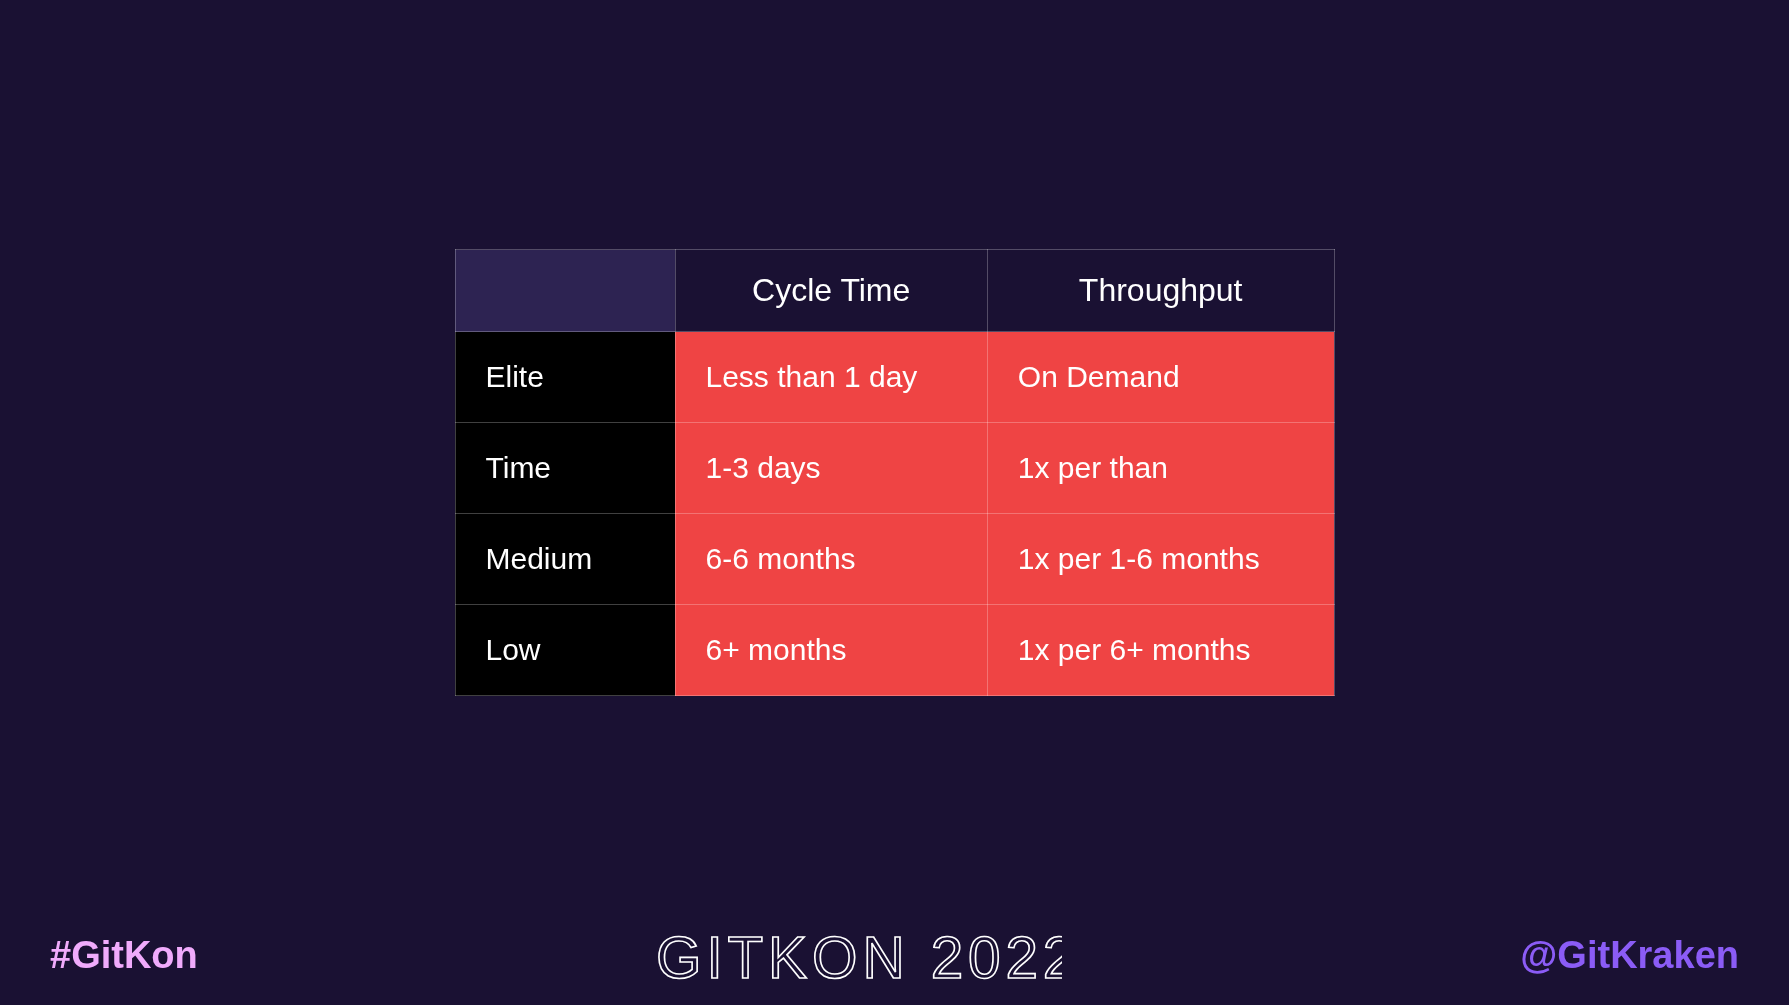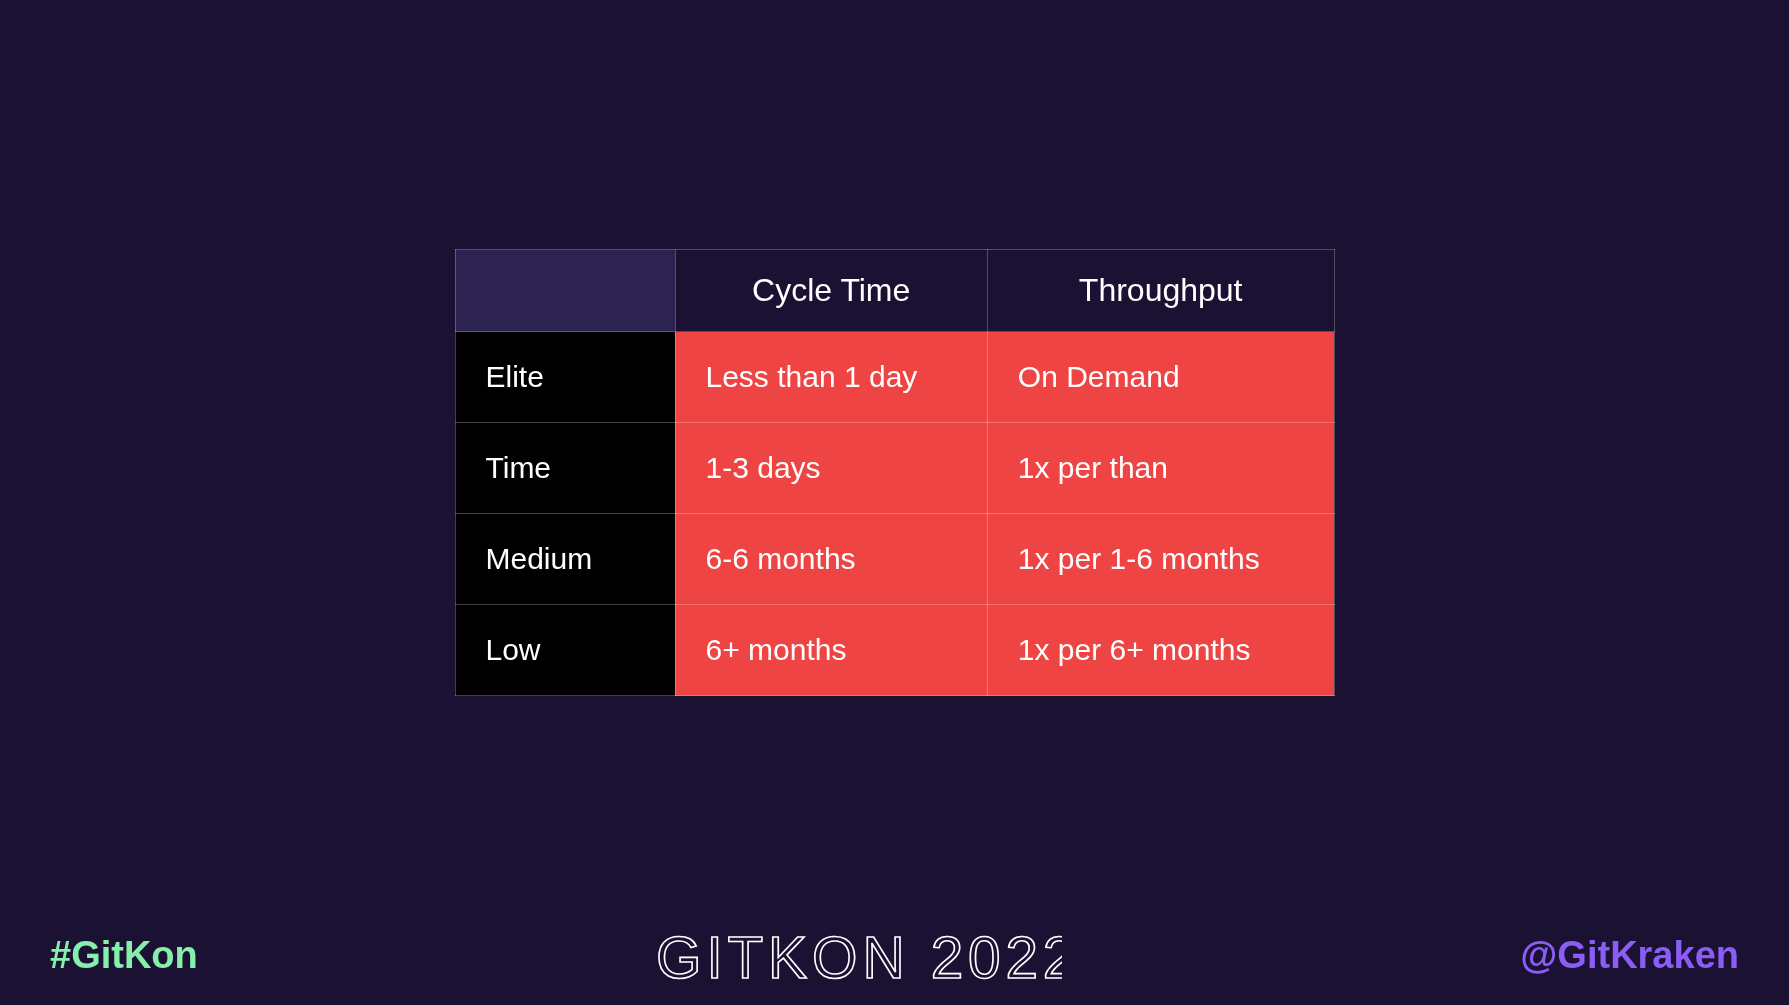--- a/index.html
+++ b/index.html
@@ -86,21 +86,21 @@
       height: 100px;
       display: flex;
       align-items: center;
       justify-content: space-between;
       padding: 0 50px;
     }
 
     .footer-hashtag {
       font-size: 38px;
       font-weight: 700;
-      color: #86efac;
+      color: #f0abfc;
     }
 
     .footer-handle {
       font-size: 38px;
       font-weight: 700;
       color: #8b5cf6;
     }
 
     .gitkon-logo {
       display: flex;

